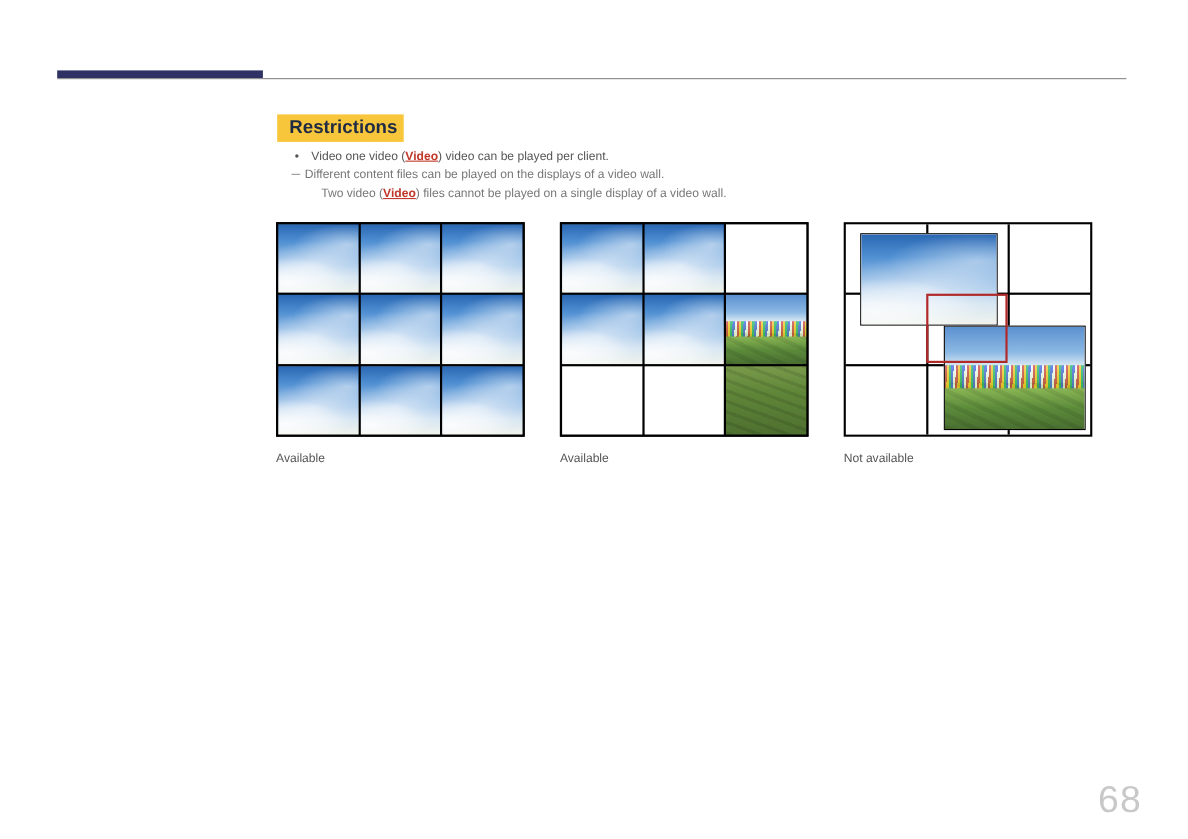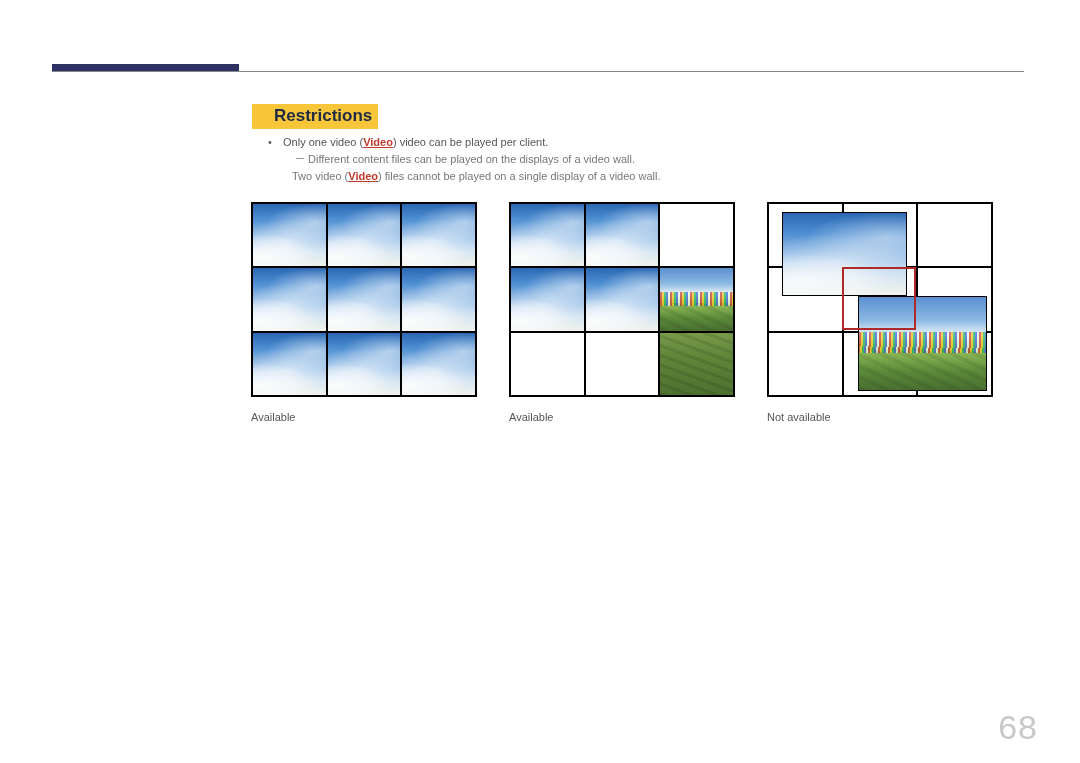--- a/index.html
+++ b/index.html
@@ -1,23 +1,23 @@
 <!DOCTYPE html>
 <html><head>
 <meta charset="utf-8">
 <style>
   * { box-sizing: border-box; margin: 0; padding: 0; }
   html, body { width: 1080px; height: 763px; background: #fff; font-family: Arial, Helvetica, sans-serif; color: #333; }
   .page { position: relative; width: 1080px; height: 763px; }
   .topbar { position: absolute; left: 52px; top: 64px; width: 187px; height: 7px; background: #2d3164; }
   .rule { position: absolute; left: 52px; right: 56px; top: 71px; height: 0; border-top: 1px solid #888; }
-  .heading { position: absolute; left: 252px; top: 104px; font-weight: bold; font-size: 17px; color: #1f2a44; background: #f8c63a; padding: 2px 6px 3px 22px; }
+  .heading { position: absolute; left: 252px; top: 104px; font-weight: bold; font-size: 17px; color: #1f2a44; background: #f8c63a; padding: 2px 6px 3px 11px; }
   .bullets { position: absolute; left: 268px; top: 134px; font-size: 11px; color: #555; line-height: 1.55; }
   .bullets .dot { display: inline-block; width: 12px; }
-  .bullets .sub { margin-left: 40px; position: relative; color: #777; }
+  .bullets .sub { margin-left: 9px; position: relative; color: #777; }
   .bullets .sub::before { content: ""; position: absolute; left: -12px; top: 7px; width: 8px; height: 1px; background: #999; }
   .bullets .sub2 { margin-left: 24px; color: #777; text-align: center; }
   .bold-red { color: #c0392b; font-weight: bold; text-decoration: underline; }
 
   .figs { position: absolute; left: 251px; top: 202px; display: flex; gap: 28px; }
   .fig { width: 230px; }
   .wall { width: 226px; height: 195px; display: grid; grid-template-columns: repeat(3, 1fr); grid-template-rows: repeat(3, 1fr); gap: 2px; background: #000; border: 2px solid #000; }
   .cell { background: #fff; position: relative; overflow: hidden; }
   .sky { background: linear-gradient(180deg, #2a67b3 0%, #4f8fd2 25%, #9dc2e8 55%, #d7e6f2 78%, #f0f3ec 100%); }
   .sky::after { content: ""; position: absolute; inset: 0; background:
@@ -49,21 +49,21 @@
 
 <div class="page">
   <div class="topbar"></div>
   <div class="rule"></div>
 
   <div class="heading">Restrictions</div>
 
   <div class="bullets">
     <div>
       <span class="dot">•</span>
-      <span>Only one video (</span><span class="bold-red">Video</span><span>) video can be played per client.</span>
+      <span>Video one video (</span><span class="bold-red">Video</span><span>) video can be played per client.</span>
     </div>
     <div class="sub">Different content files can be played on the displays of a video wall.</div>
     <div class="sub2">
       <span>Two video (</span><span class="bold-red">Video</span><span>) files cannot be played on a single display of a video wall.</span>
     </div>
   </div>
 
   <div class="figs">
 
     <div class="fig">

